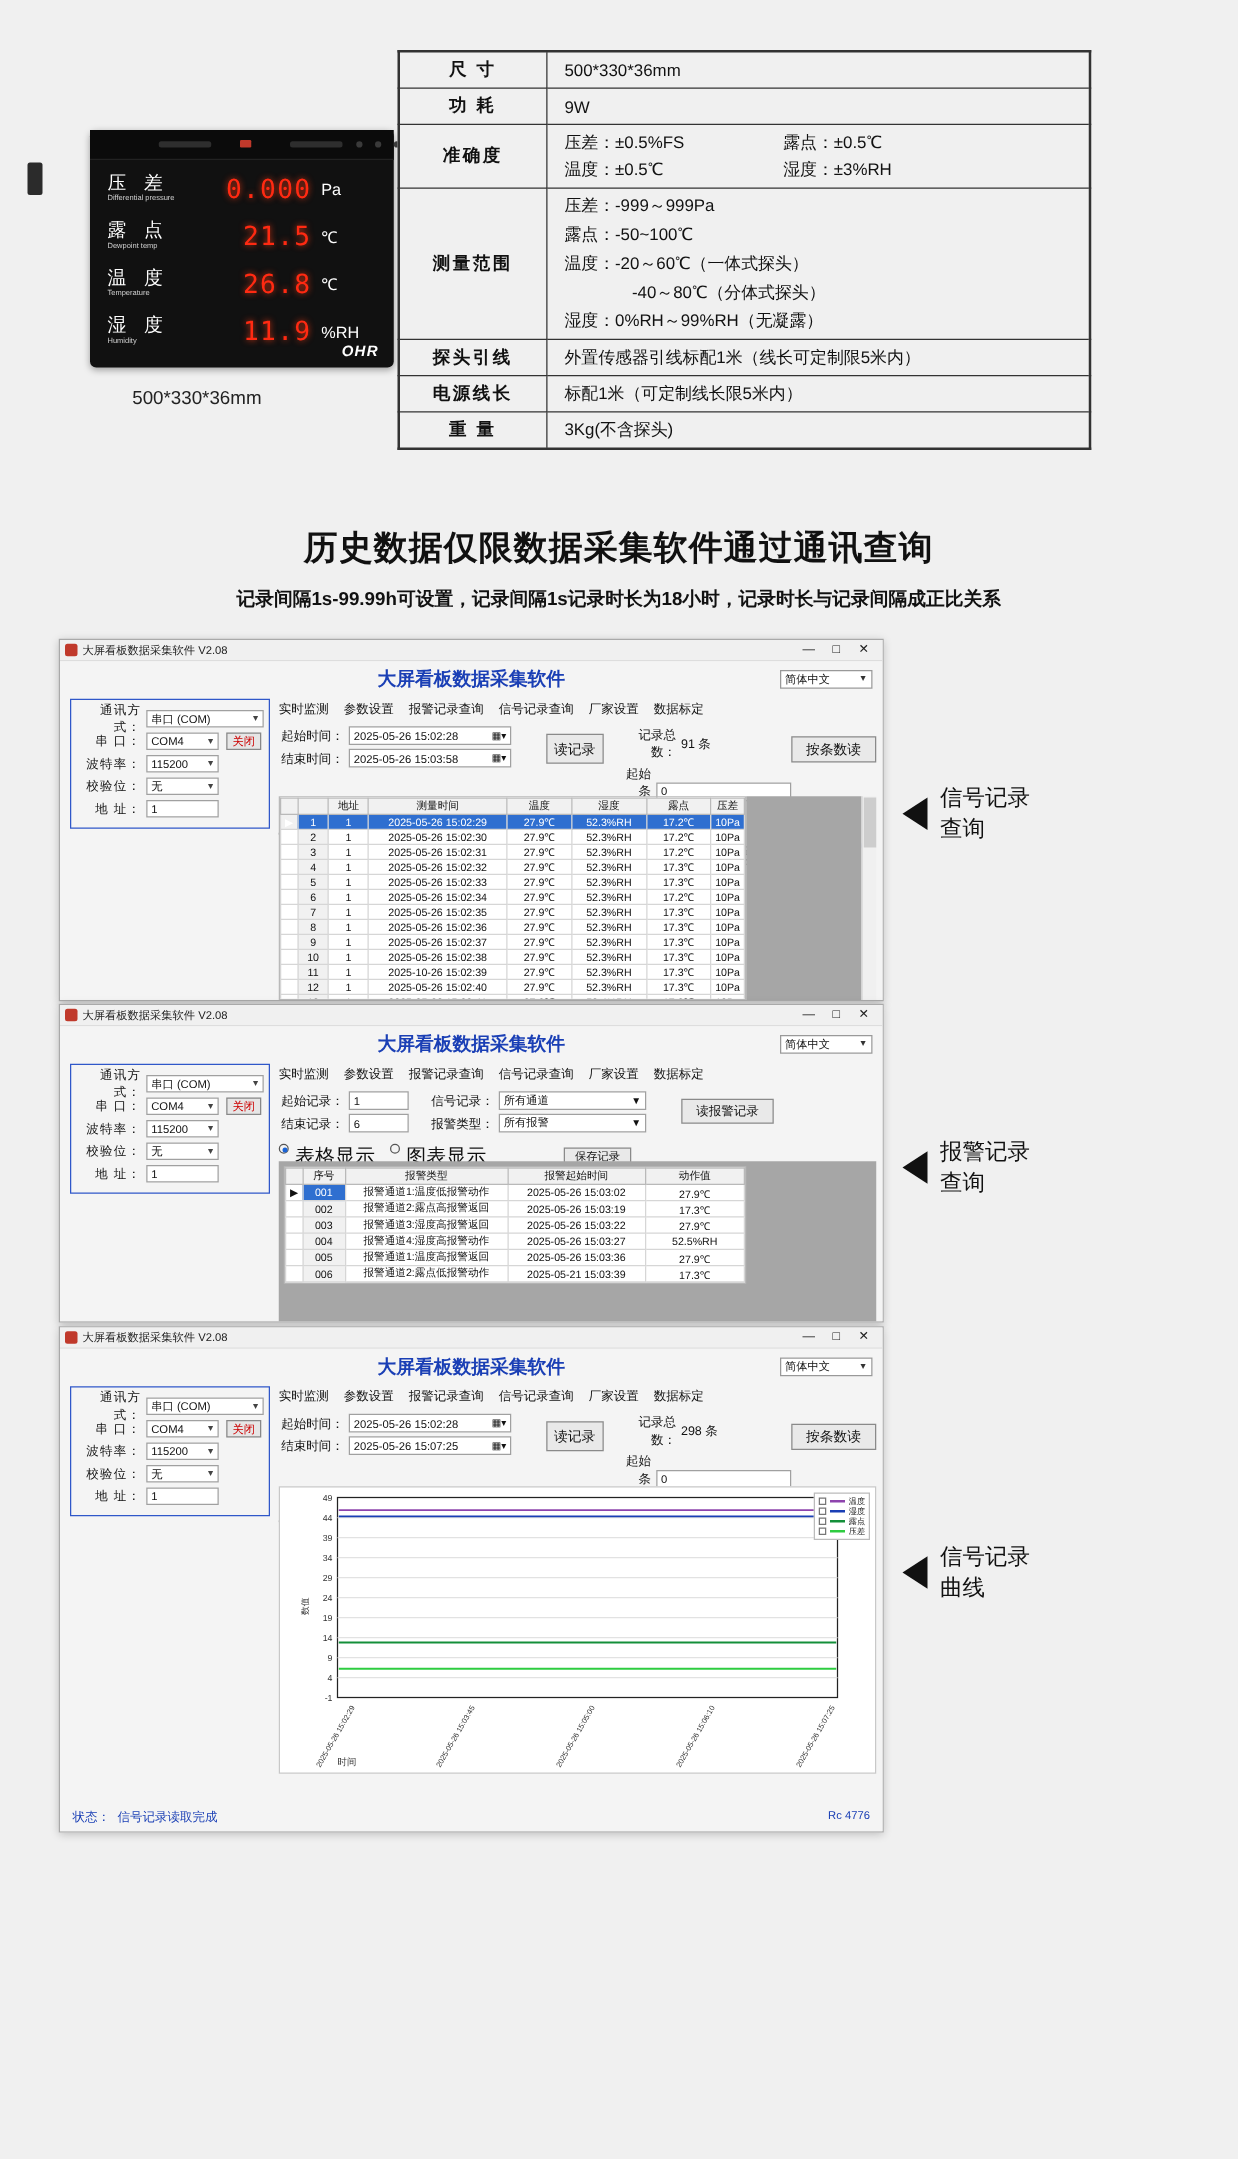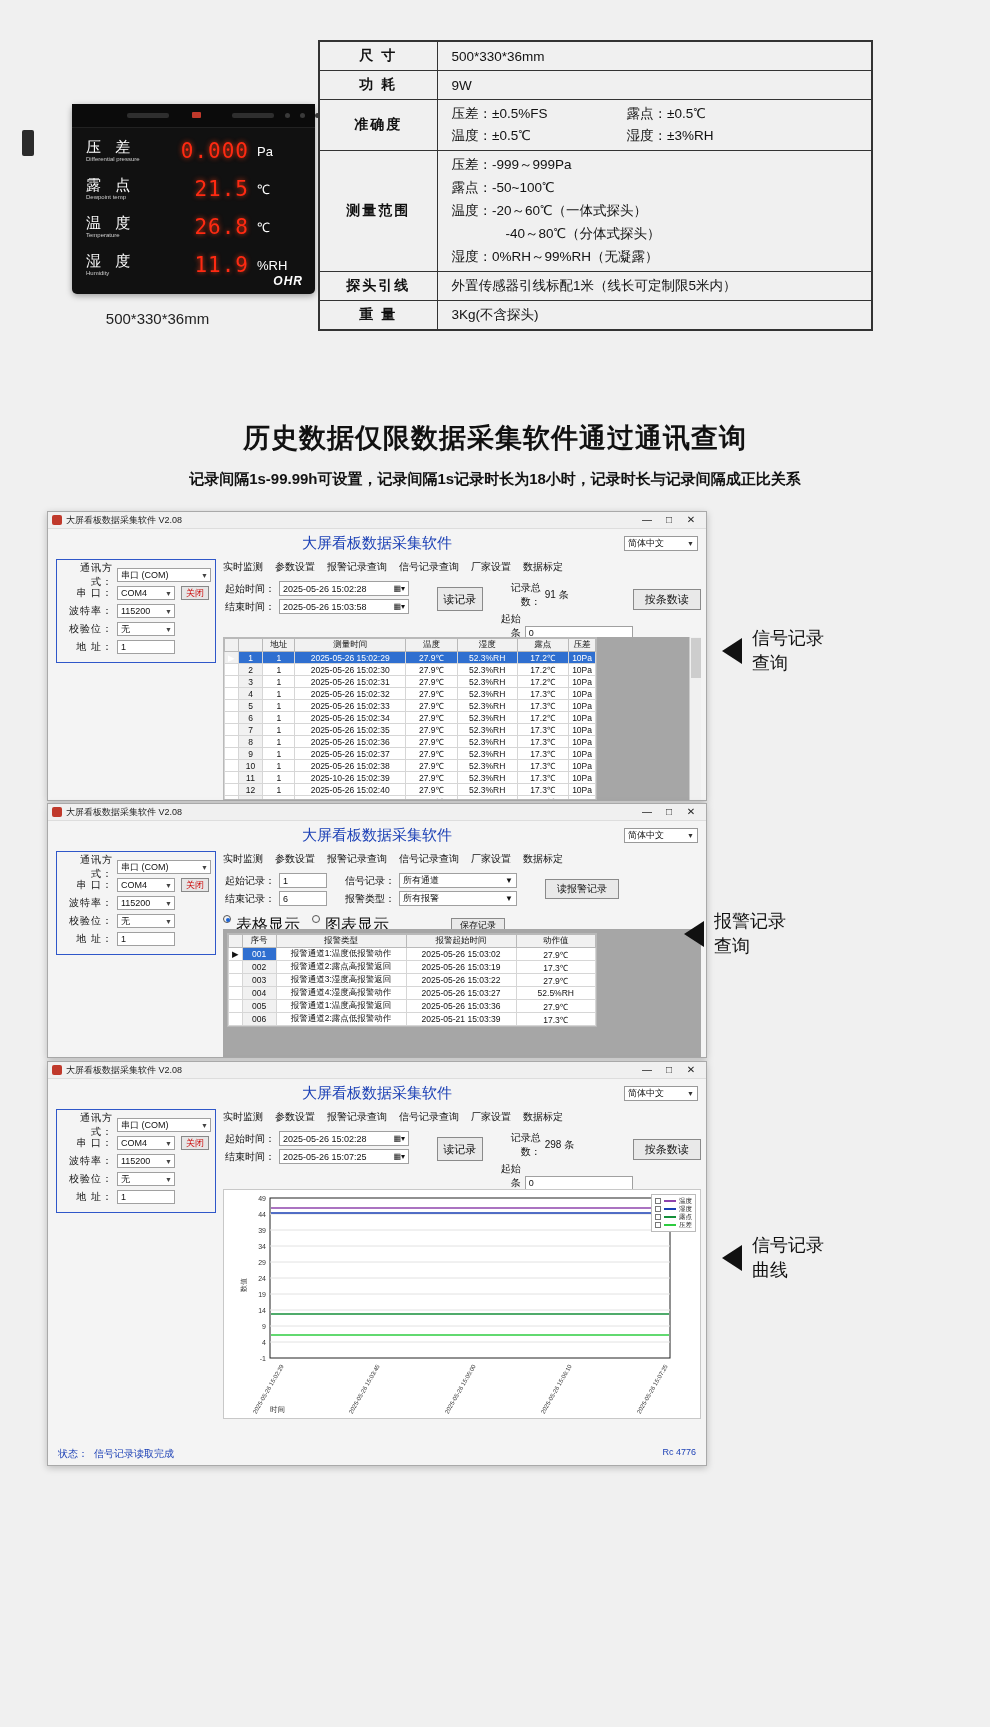--- a/index.html
+++ b/index.html
@@ -99,21 +99,21 @@
     width:10px;height:10px;margin-right:4px;background:#c0392b;border-radius:2px;
     display:inline-block;
   }
   .win-btns { margin-left:auto; display:flex; gap:0; }
   .win-btns span {
     width:22px; text-align:center; font-size:10px; color:#222; line-height:16px;
   }
   .win-body { position:relative; background:#f4f4f4; height:calc(100% - 17px); }
 
   .app-title {
-    text-align:center; color:#1a3fb5; font-size:15px; font-weight:normal;
+    text-align:center; color:#1a3fb5; font-size:15px; font-weight:bold;
     padding-top:5px;
   }
   .lang-sel {
     position:absolute; right:8px; top:7px; width:74px; height:15px;
     border:1px solid #999; background:#fff; font-size:9px;
     display:flex; align-items:center; padding-left:3px;
   }
   .lang-sel .caret { margin-left:auto; margin-right:3px; font-size:7px; color:#333;}
 
   .panel-left {
@@ -280,20 +280,24 @@
         <div>压差：-999～999Pa</div>
         <div style="margin-top:5px;">露点：-50~100℃</div>
         <div style="margin-top:5px;">温度：-20～60℃（一体式探头）</div>
         <div style="margin-top:5px;">　　　　-40～80℃（分体式探头）</div>
         <div style="margin-top:5px;">湿度：0%RH～99%RH（无凝露）</div>
       </td>
     </tr>
     <tr>
       <td class="k">探头引线</td>
       <td class="v">外置传感器引线标配1米（线长可定制限5米内）</td>
+    </tr>
+    <tr>
+      <td class="k">电源线长</td>
+      <td class="v">标配1米（可定制线长限5米内）</td>
     </tr>
     <tr>
       <td class="k">重 量</td>
       <td class="v">3Kg(不含探头)</td>
     </tr>
   </tbody>
     </table>
 </div>
 
 <div class="head-block">
@@ -749,21 +753,21 @@
                   <td>2025-05-21  15:03:39</td>
                   <td>17.3℃</td>
                 </tr>
           </tbody>
             </table>
         </div>
       </div>
     </div>
   </div>
 
-  <div class="callout" style="left:684px; top:398px;">
+  <div class="callout" style="left:722px; top:398px;">
     <div class="arrow"></div>
     <div class="callout-text">
       <div>报警记录</div>
       <div>查询</div>
     </div>
   </div>
 
   <div class="win" style="left:47px; top:550px; width:660px; height:405px;">
     <div class="win-title">
       <span class="win-icon"></span>

